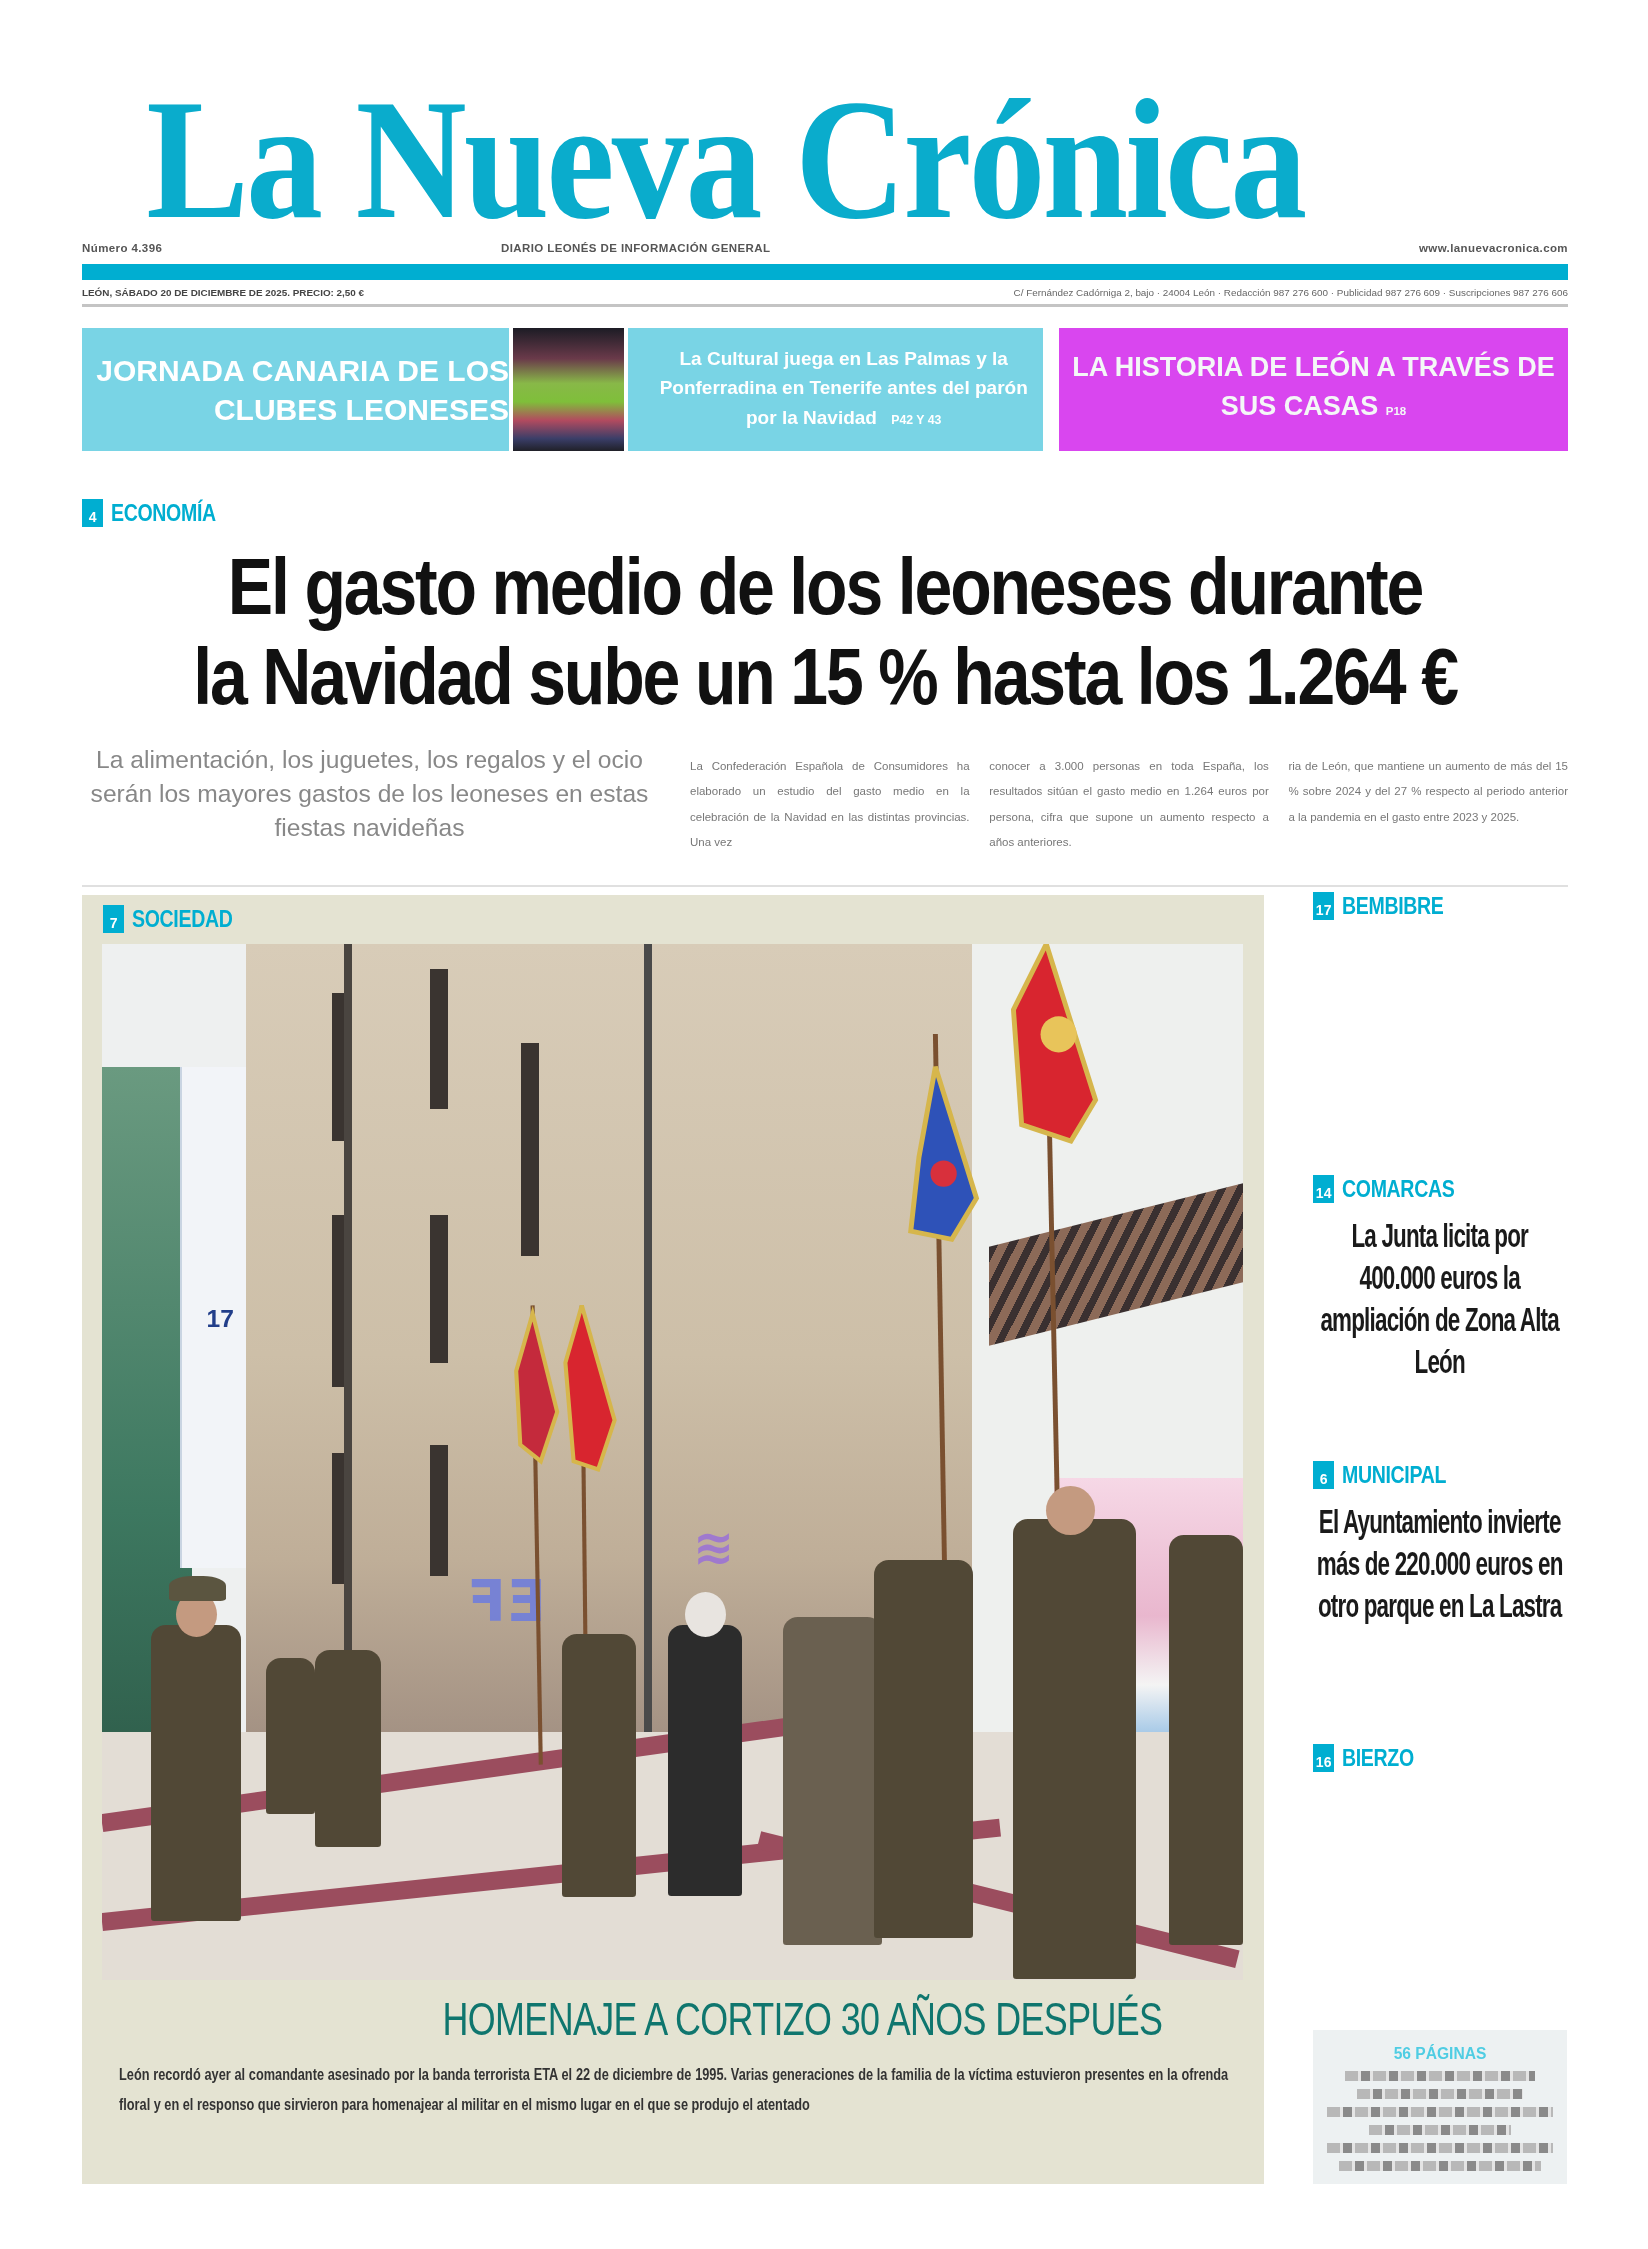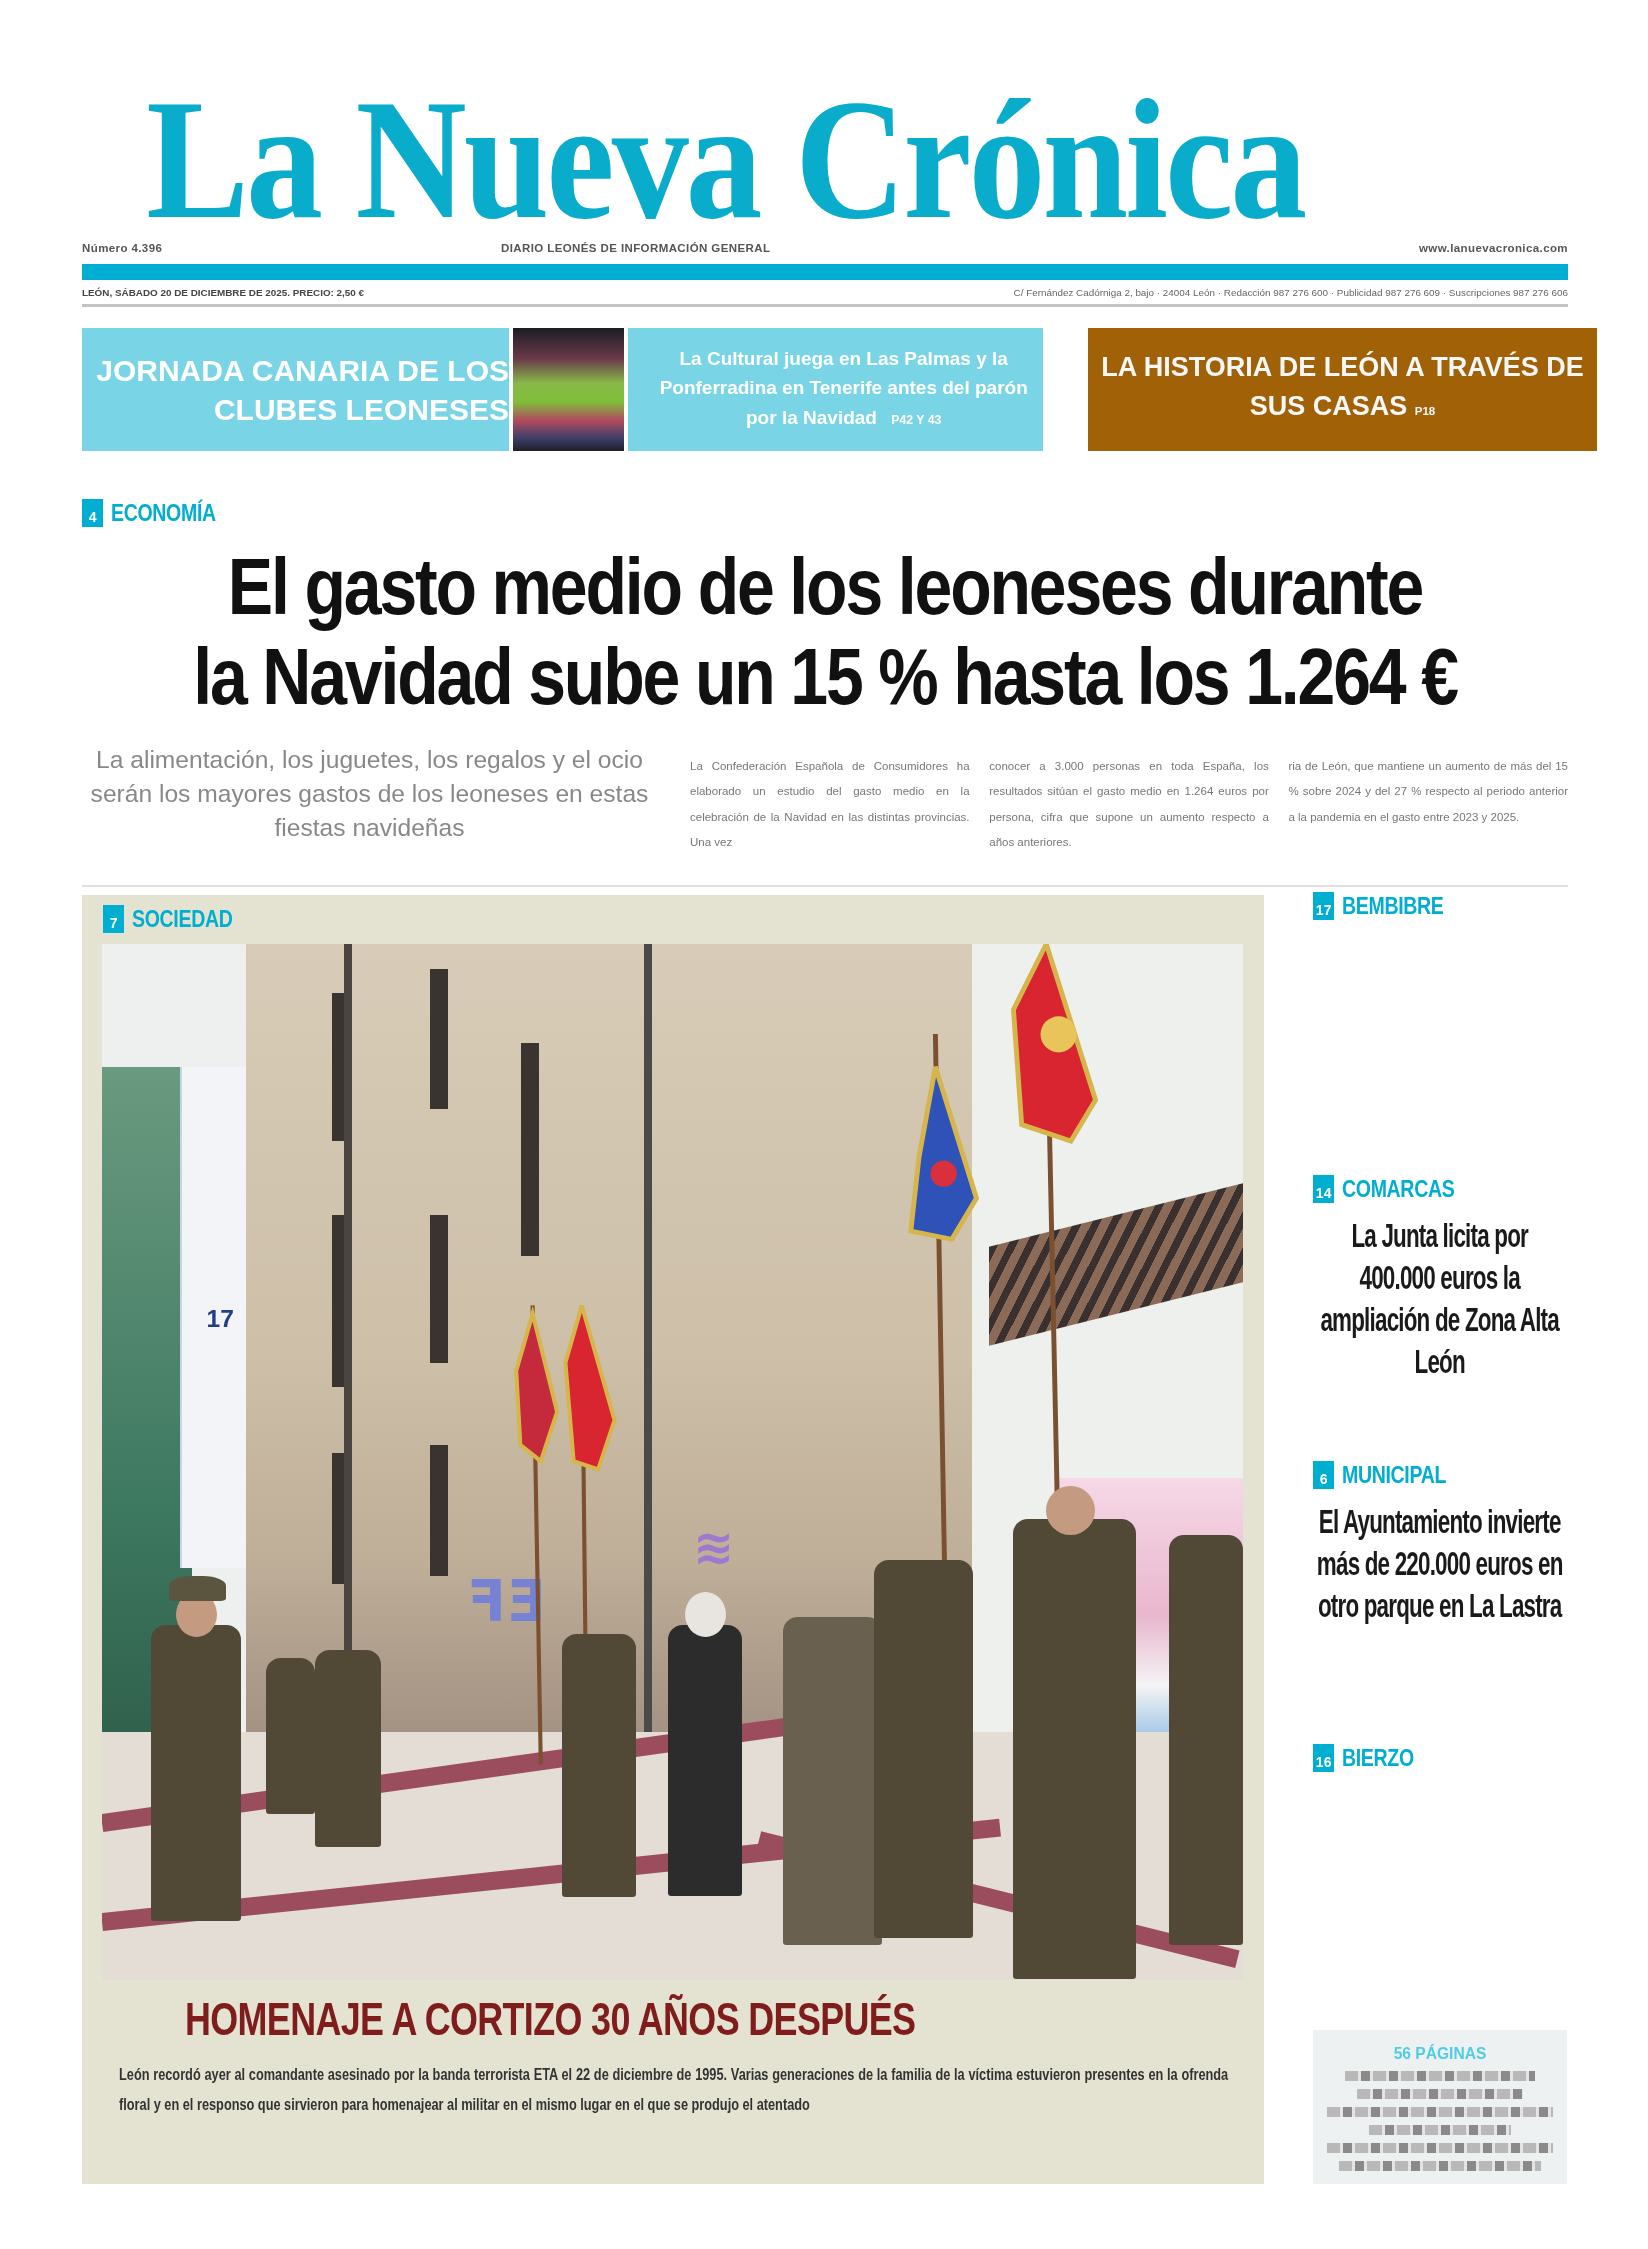--- a/index.html
+++ b/index.html
@@ -27,21 +27,21 @@
   .thin-rule { position: absolute; left: 82px; top: 304px; width: 1486px; height: 2.5px; background: #c4c4c4; }
 
   
   .teaser { position: absolute; top: 328px; height: 123px; }
   .teaser-1 { left: 82px; width: 427px; background: #79d4e5; display: flex; align-items: center; justify-content: center; }
   .teaser-1 .t-title { color: #fff; font-weight: bold; font-size: 30px; line-height: 39px; text-align: right; text-transform: uppercase; }
   .teaser-photo { left: 513px; width: 111px; background: linear-gradient(180deg,#1c1c25 0%,#6a3a4a 25%,#88b848 45%,#7fbf3a 60%,#b24b5f 75%,#3a3e68 90%,#202028 100%); }
   .teaser-2 { left: 628px; width: 415px; background: #79d4e5; display: flex; align-items: center; padding-left: 16.4px; }
   .teaser-2 .t-body { color: #fff; font-weight: bold; font-size: 19px; line-height: 29.6px; text-align: center; }
   .teaser-2 .t-pages { font-size: 12.3px; margin-left: 9px; }
-  .teaser-3 { left: 1088px; width: 509px; background: #a16207; display: flex; align-items: center; justify-content: center; }
+  .teaser-3 { left: 1059px; width: 509px; background: #d946ef; display: flex; align-items: center; justify-content: center; }
   .teaser-3 .t-title { color: #f4f7f7; font-weight: bold; font-size: 27px; line-height: 39px; text-align: center; text-transform: uppercase; }
   .teaser-3 .t-pages { font-size: 11.5px; }
 
   
   .section-label { position: absolute; display: flex; align-items: center; height: 28px; }
   .section-label .pg { width: 21.3px; height: 28px; background: #00aed1; color: #fff; font-size: 14px; font-weight: bold; display: flex; align-items: flex-end; justify-content: center; padding-bottom: 2.5px; }
   .section-label .name { color: #00aed1; font-weight: bold; font-size: 23px; margin-left: 8.2px; letter-spacing: -0.4px; transform: scaleX(0.85); transform-origin: left; white-space: nowrap; }
 
   .lbl-economia { left: 82px; top: 499px; }
 
@@ -73,21 +73,21 @@
   .photo .roof { position: absolute; left: 887px; top: 271px; width: 254px; height: 99px; background: repeating-linear-gradient(120deg,#3a3030 0 8.2px,#8c6a58 8.2px 18px); transform: skewY(-14deg); }
   .photo .mural { position: absolute; left: 952px; top: 534px; width: 189px; height: 460px; background: linear-gradient(180deg,#f6d8e6 0%,#e9b7ce 30%,#f4f4f4 45%,#3c8fd6 70%,#1d6cc0 100%); }
   .photo .pavement { position: absolute; left: 0; top: 788px; width: 100%; height: 248px; background: #e3ddd5; }
   .photo .stripe { position: absolute; height: 18px; background: #9b4d5e; transform-origin: left; }
   .photo .flag { position: absolute; }
   .photo .soldier { position: absolute; background: #514836; border-radius: 14.8px 14.8px 3.3px 3.3px; }
   .photo .head { position: absolute; background: #c49a80; border-radius: 50%; }
   .photo .cap { position: absolute; background: #5b5540; border-radius: 40% 40% 10% 10%; }
   .photo .graffiti { position: absolute; color: #6c7ce0; font-weight: bold; font-family: "DejaVu Sans", sans-serif; opacity: 0.85; }
 
-  .photo-headline { position: absolute; left: 82px; top: 1991px; width: 1182px; text-align: left; font-weight: bold; font-size: 46px; line-height: 57px; color: #7f1d1d; }
+  .photo-headline { position: absolute; left: 82px; top: 1991px; width: 1182px; text-align: right; font-weight: normal; font-size: 46px; line-height: 57px; color: #0f766e; }
   .photo-headline span { display: inline-block; transform: scaleX(0.78); transform-origin: center; white-space: nowrap; letter-spacing: -0.8px; }
   .photo-caption { position: absolute; left: 119px; top: 2060px; width: 1112px; font-size: 17px; line-height: 29.6px; color: #333; text-align: justify; font-weight: bold; }
   .photo-caption span { display: block; transform: scaleX(0.75); transform-origin: left; width: 133%; }
 
   
   .brief { position: absolute; left: 1313px; width: 254px; }
   .brief .section-label { position: relative; left: 0; top: 0; }
   .brief .b-head { margin-top: 11.5px; font-weight: bold; font-size: 33px; line-height: 42px; color: #1a1a1a; text-align: center; letter-spacing: -1.2px; }
   .brief .b-head span { display: inline-block; transform: scaleX(0.68); transform-origin: center; white-space: nowrap; }
   .brief-1 { top: 892px; }

